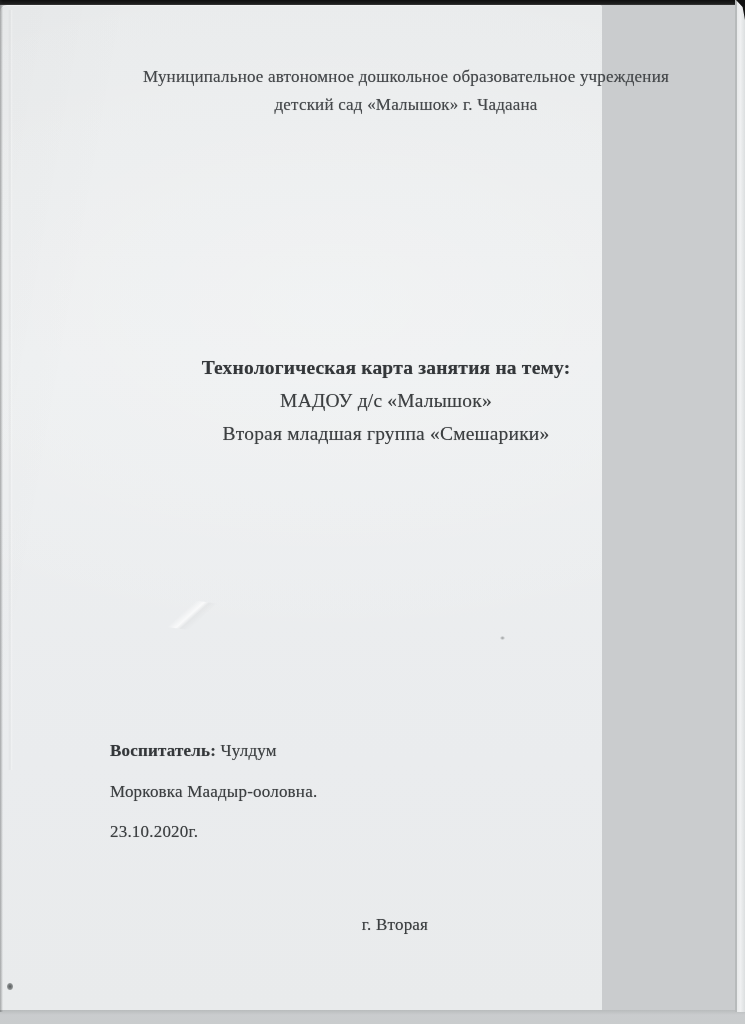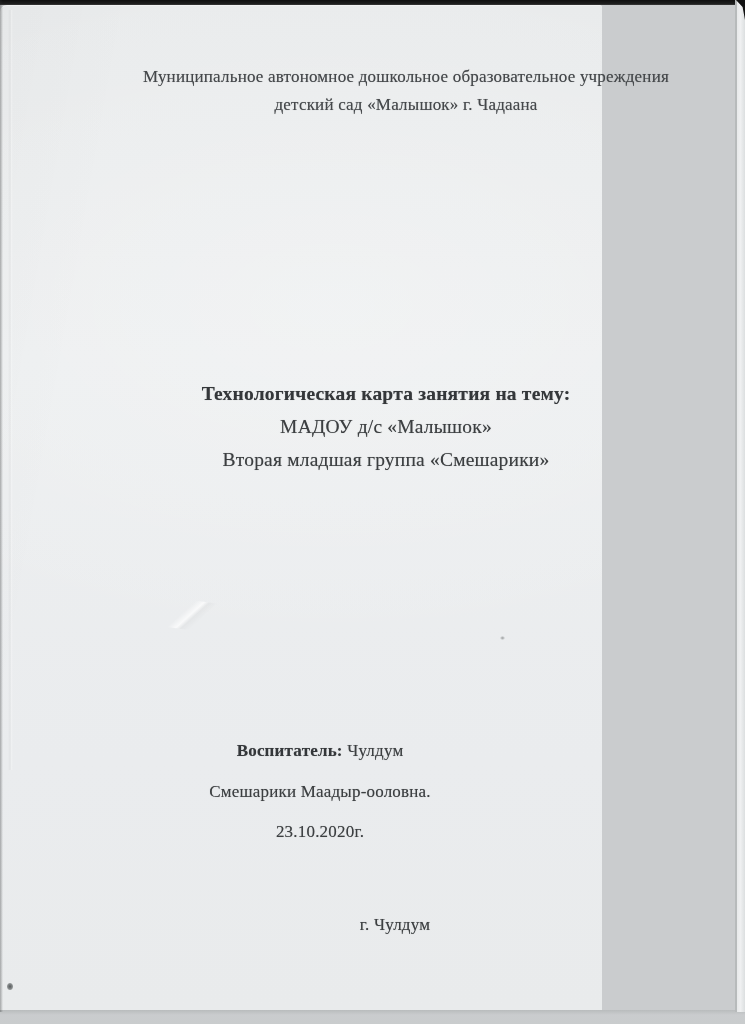--- a/index.html
+++ b/index.html
@@ -81,29 +81,29 @@
     text-shadow: 0 0 0.7px rgba(70,73,75,0.55);
     letter-spacing: 0.2px;
   }
   .header-block {
     top: 58px; left: 62px; width: 688px;
     font-size: 17px; line-height: 28px;
     text-align: center;
     color: #45484b;
   }
   .title-block {
-    top: 372px; left: 30px; width: 712px;
+    top: 346px; left: 30px; width: 712px;
     font-size: 19.5px; line-height: 33px;
     text-align: center;
   }
   .title-block .bold { font-weight: bold; color: #34373a; }
   .author-block {
     top: 726px; right: 72px; width: 420px;
     font-size: 17px; line-height: 40.5px;
-    text-align: center;
+    text-align: left;
   }
   .author-block .bold { font-weight: bold; color: #34373a; }
   .footer-block {
     top: 908px; left: 50px; width: 690px;
     font-size: 17px; line-height: 24px;
     text-align: center;
   }
 </style>
 </head>
 <body>
@@ -122,25 +122,25 @@
     </div>
 
     <div class="txt title-block">
       <div class="bold">Технологическая карта занятия на тему:</div>
       <div>МАДОУ д/с «Малышок»</div>
       <div>Вторая младшая группа «Смешарики»</div>
     </div>
 
     <div class="txt author-block">
       <div><span class="bold">Воспитатель:</span><span> Чулдум</span></div>
-      <div>Смешарики Маадыр-ооловна.</div>
+      <div>Морковка Маадыр-ооловна.</div>
       <div>23.10.2020г.</div>
     </div>
 
-    <div class="txt footer-block">г. Чулдум</div>
+    <div class="txt footer-block">г. Вторая</div>
   </div>
 
   <div class="edge-top"></div>
   <div class="edge-bottom"></div>
   <div class="edge-right"></div>
   <div class="corner-tr"></div>
   <div class="edge-left"></div>
 
 </div>
 

